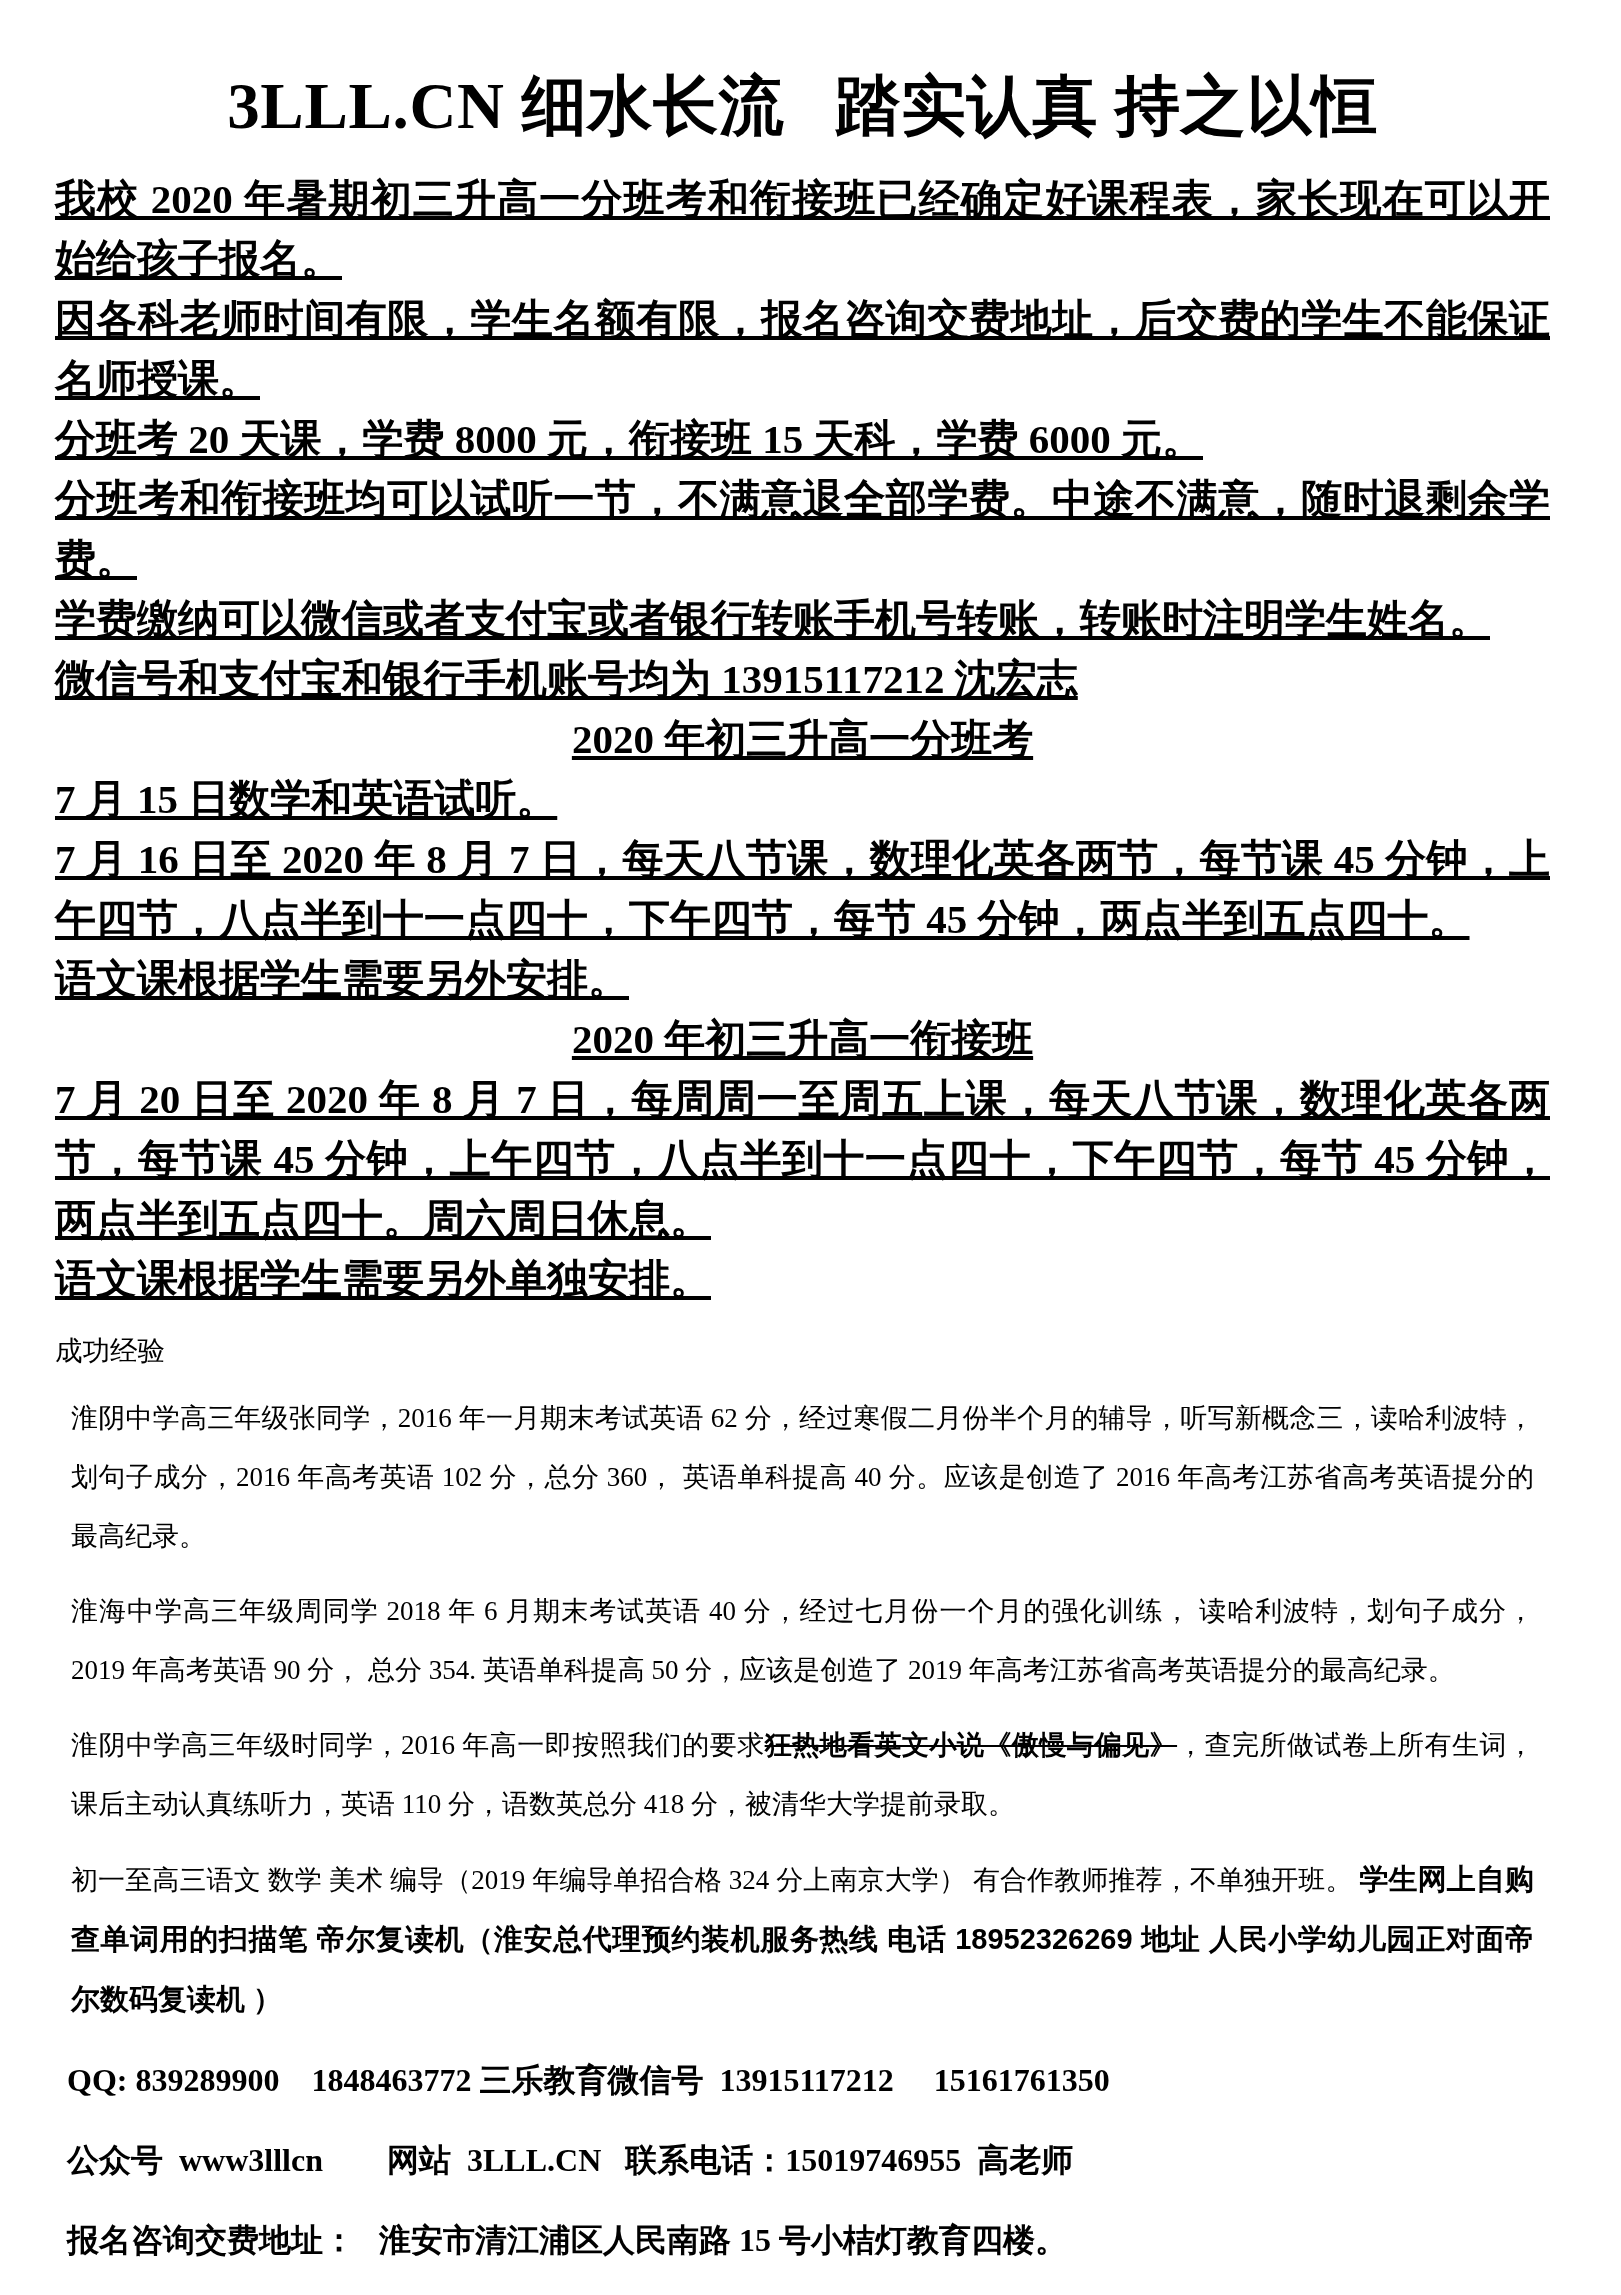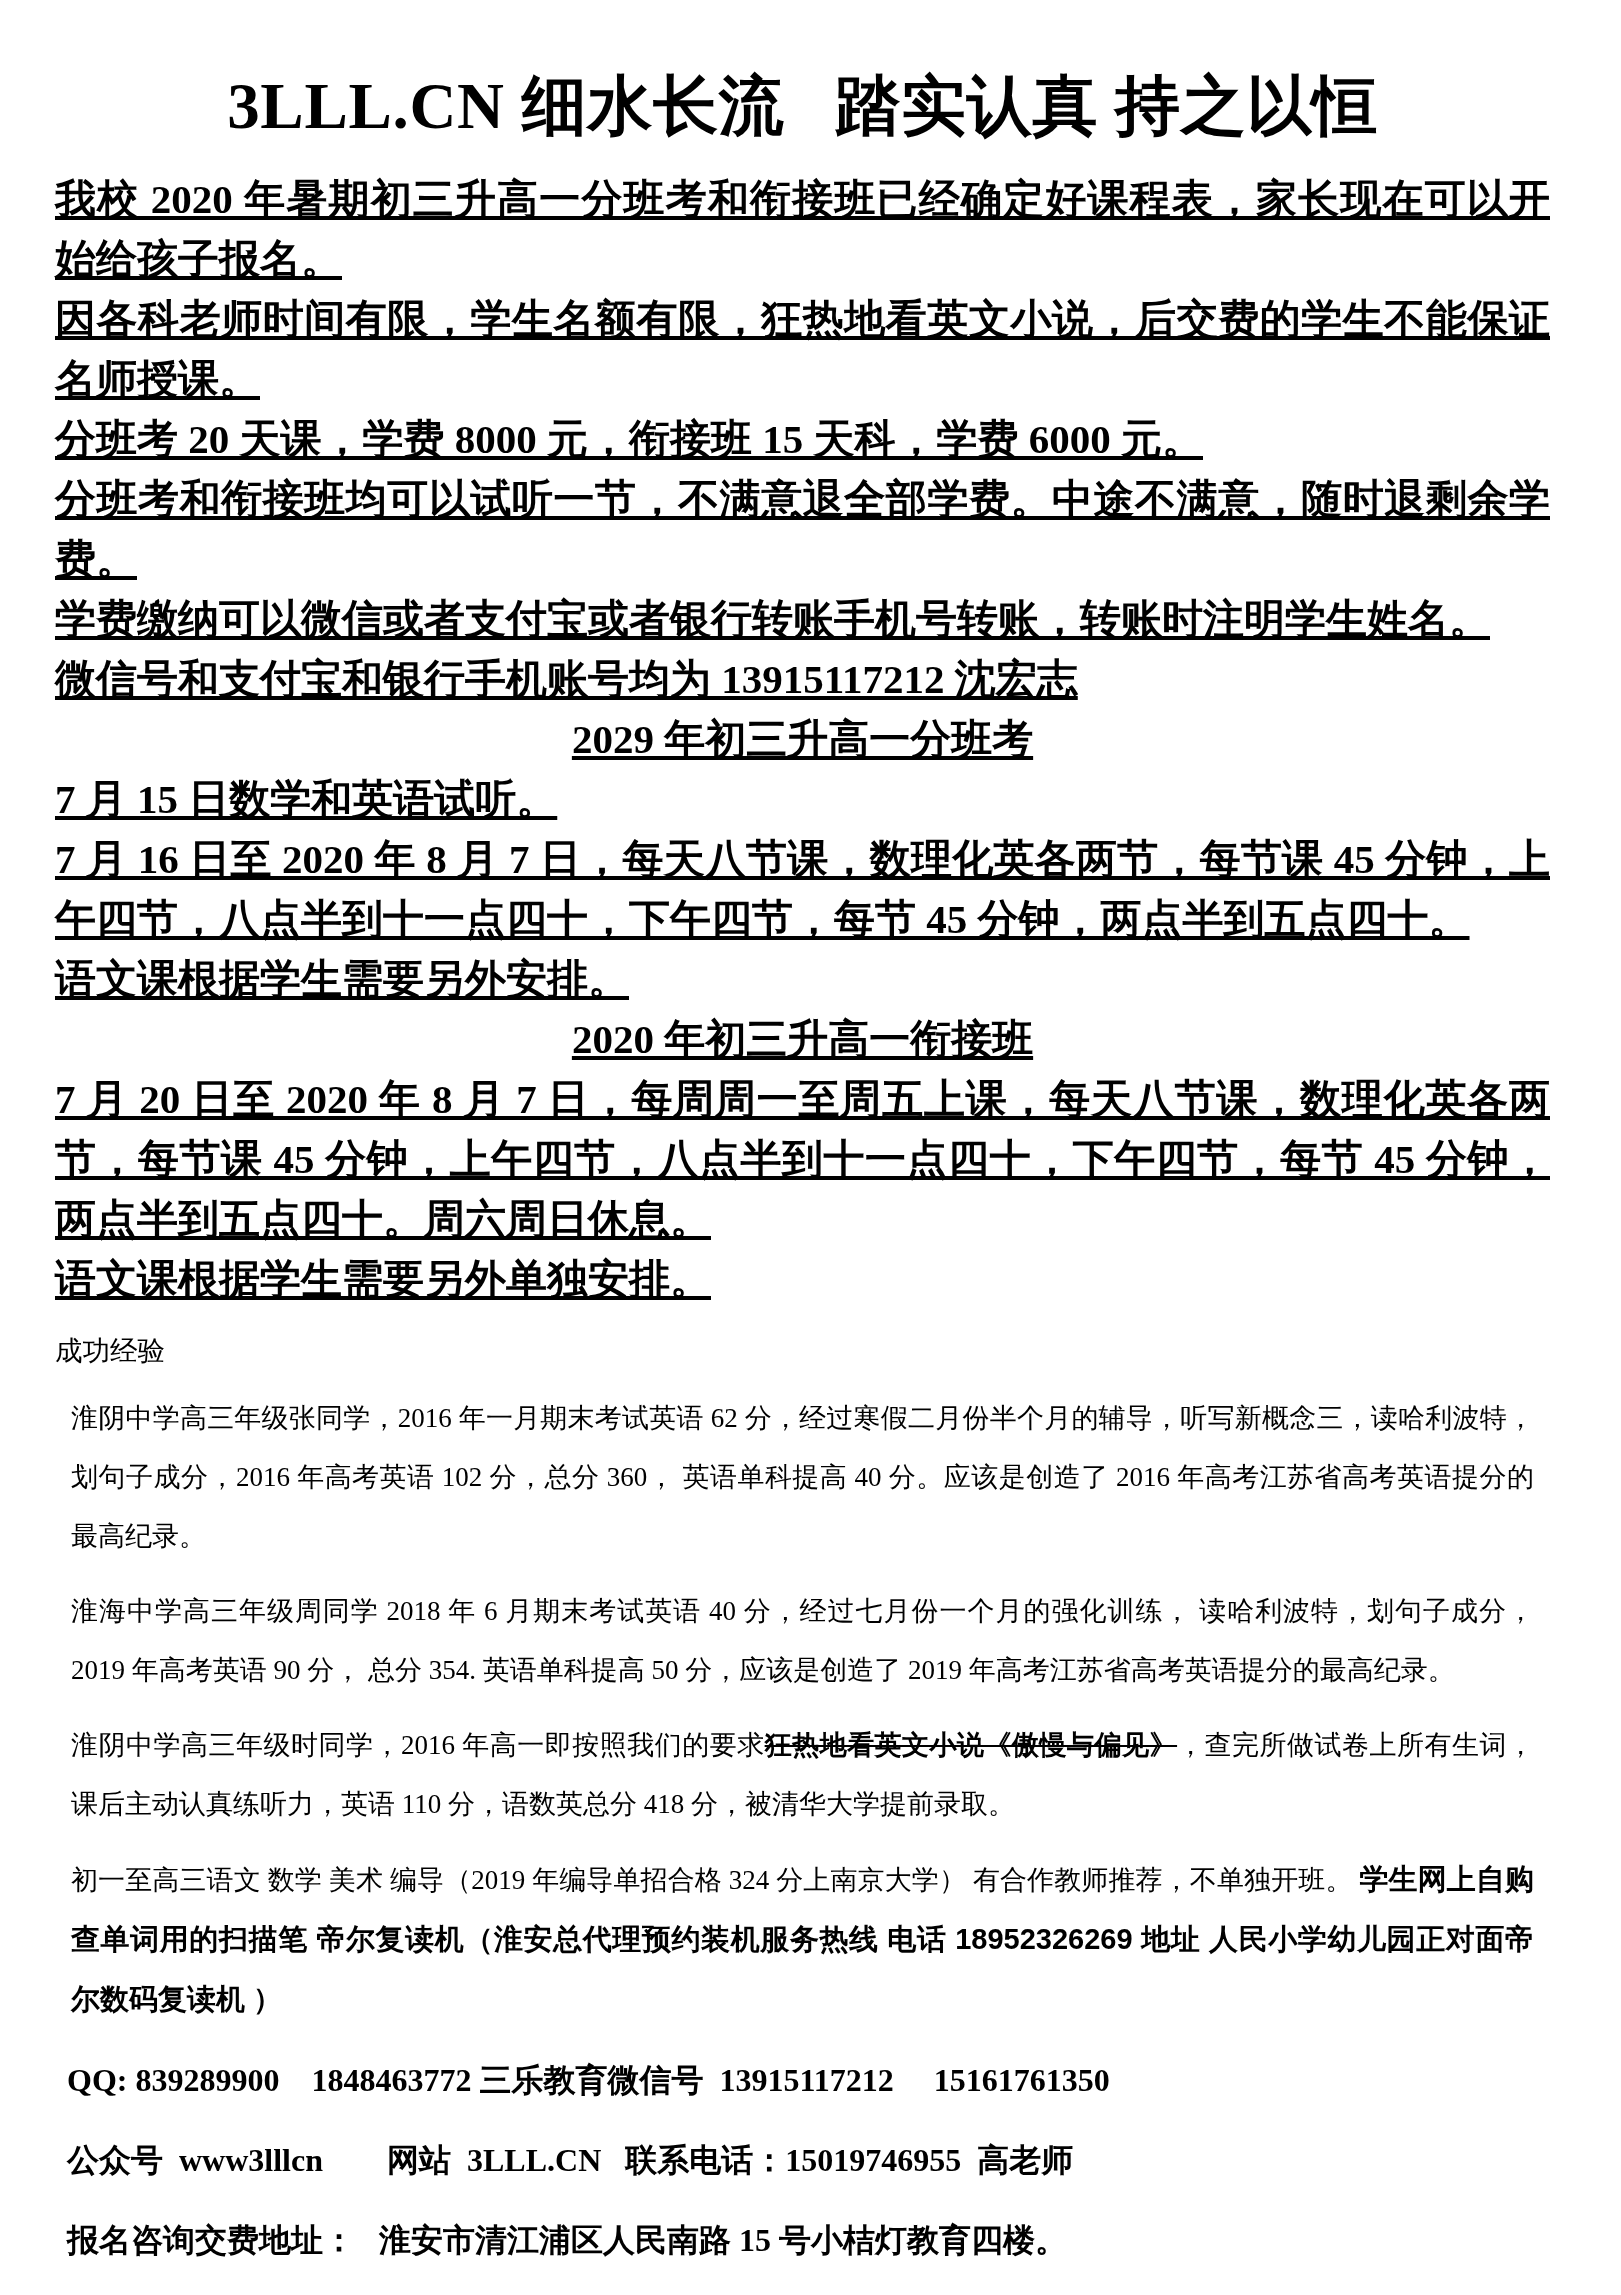--- a/index.html
+++ b/index.html
@@ -81,29 +81,29 @@
 </head>
 <body>
 
 <div class="page">
   <div class="inner">
 
     <h1 class="title">3LLL.CN 细水长流   踏实认真 持之以恒</h1>
 
     <div class="body-block">
       <p>我校 2020 年暑期初三升高一分班考和衔接班已经确定好课程表，家长现在可以开始给孩子报名。</p>
-      <p>因各科老师时间有限，学生名额有限，狂热地看英文小说，后交费的学生不能保证名师授课。</p>
+      <p>因各科老师时间有限，学生名额有限，报名咨询交费地址，后交费的学生不能保证名师授课。</p>
       <p>分班考 20 天课，学费 8000 元，衔接班 15 天科，学费 6000 元。</p>
       <p>分班考和衔接班均可以试听一节，不满意退全部学费。中途不满意，随时退剩余学费。</p>
       <p>学费缴纳可以微信或者支付宝或者银行转账手机号转账，转账时注明学生姓名。</p>
       <p>微信号和支付宝和银行手机账号均为 13915117212 沈宏志</p>
     </div>
 
     <div class="body-block">
-      <p class="heading-center">2029 年初三升高一分班考</p>
+      <p class="heading-center">2020 年初三升高一分班考</p>
       <p>7 月 15 日数学和英语试听。</p>
       <p>7 月 16 日至 2020 年 8 月 7 日，每天八节课，数理化英各两节，每节课 45 分钟，上午四节，八点半到十一点四十，下午四节，每节 45 分钟，两点半到五点四十。</p>
       <p>语文课根据学生需要另外安排。</p>
     </div>
 
     <div class="body-block">
       <p class="heading-center">2020 年初三升高一衔接班</p>
       <p>7 月 20 日至 2020 年 8 月 7 日，每周周一至周五上课，每天八节课，数理化英各两节，每节课 45 分钟，上午四节，八点半到十一点四十，下午四节，每节 45 分钟，两点半到五点四十。周六周日休息。</p>
       <p>语文课根据学生需要另外单独安排。</p>
     </div>

